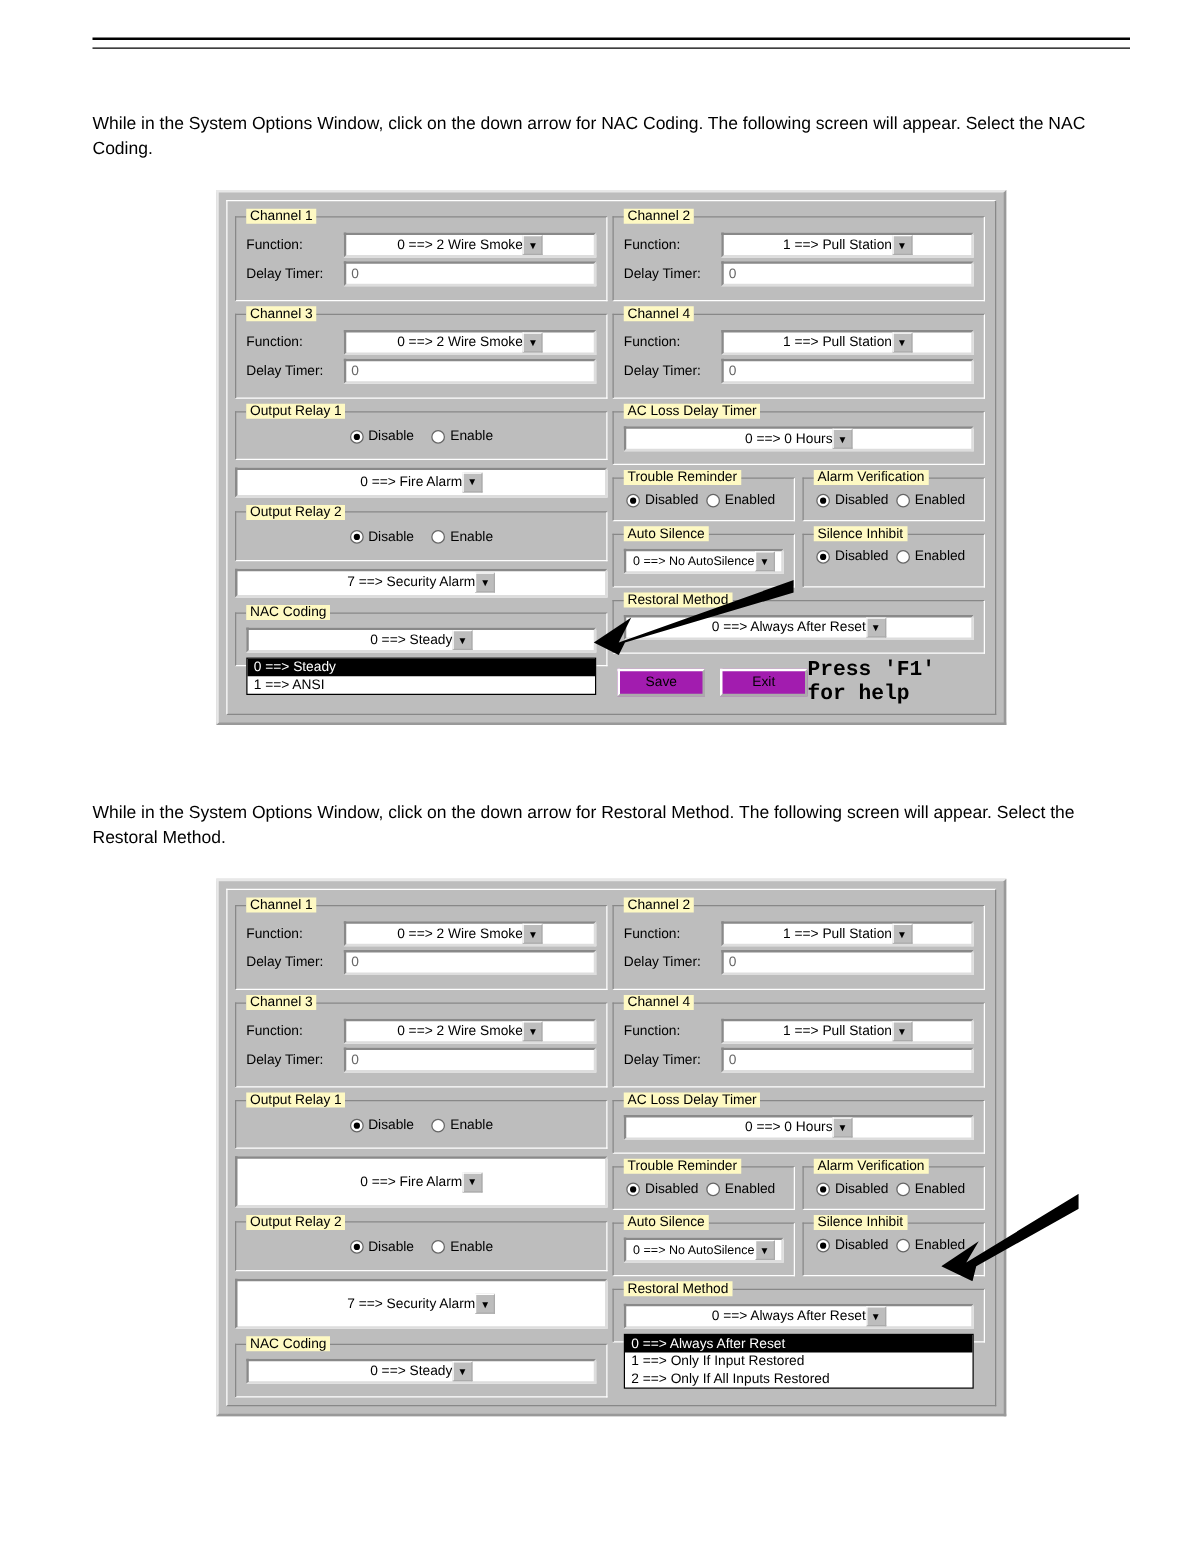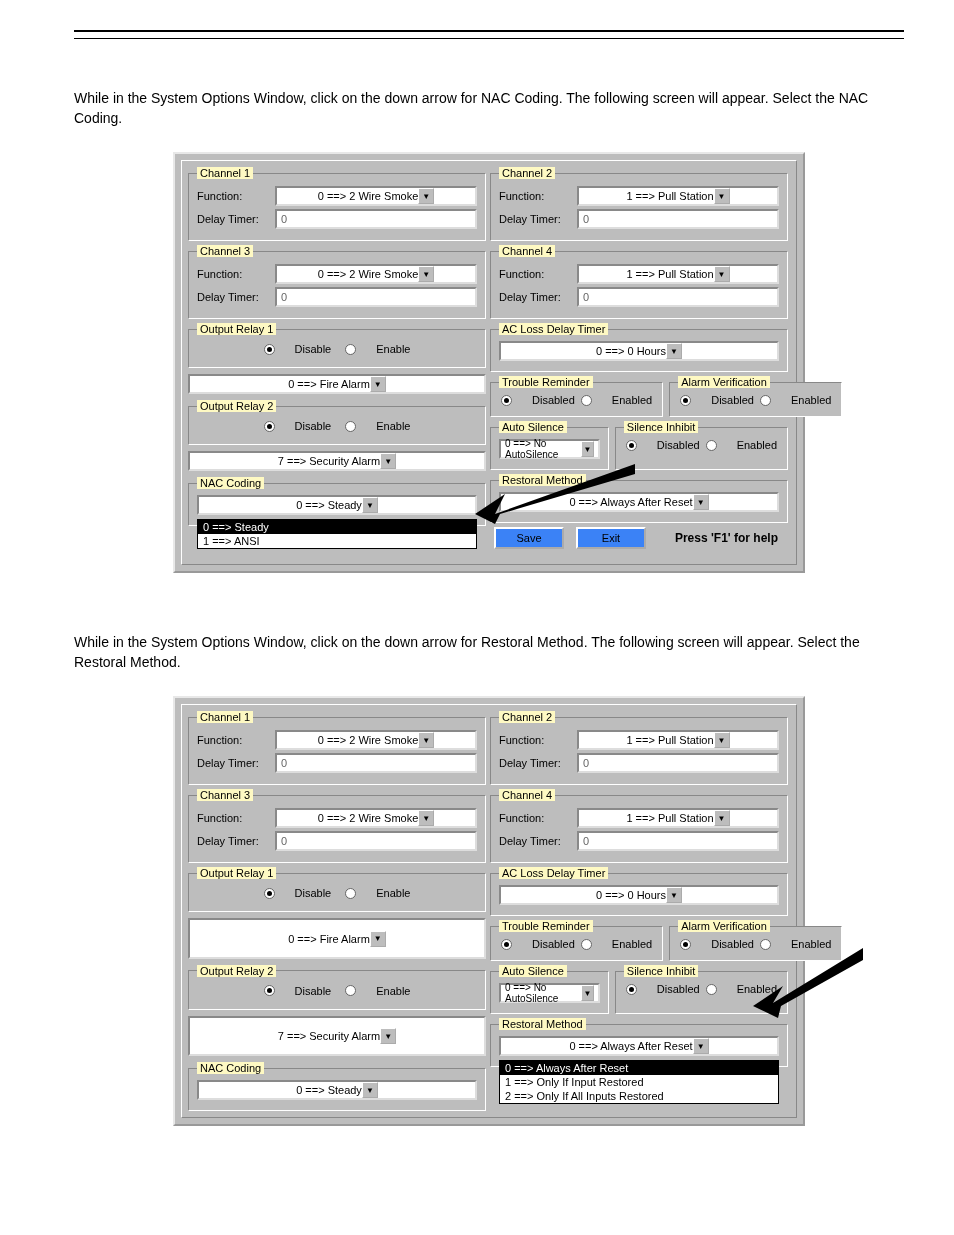--- a/index.html
+++ b/index.html
@@ -77,42 +77,42 @@
     width: 16px;
     height: 16px;
     background: #bdbdbd;
     border: 1px outset #fff;
     display: flex;
     align-items: center;
     justify-content: center;
     font-size: 8px;
   }
   .radio-row { display: flex; gap: 14px; align-items: center; padding: 4px 6px; }
-  .radio { display: flex; align-items: center; gap: 20px; font-size: 11px; text-align: right; }
+  .radio { display: flex; align-items: center; gap: 4px; font-size: 11px; text-align: right; }
   .radio .dot {
     width: 11px; height: 11px;
     border: 1px solid #666;
     border-radius: 50%;
     background: #fff;
     display: flex; align-items: center; justify-content: center;
   }
   .radio .dot.on::after {
     content: ""; width: 5px; height: 5px; background: #000; border-radius: 50%;
   }
   .small-group { display: flex; gap: 6px; }
   .small-group fieldset { flex: 1; }
   .btn {
     width: 70px; height: 22px;
-    background: #3b82f6;
+    background: #a21caf;
     border: 2px outset #fff;
     font-size: 11px;
     display: flex; align-items: center; justify-content: center;
     cursor: pointer;
   }
-  .help-text { font-weight: bold; font-size: 12px; margin-left: auto; padding-right: 6px; }
+  .help-text { font-weight: bold; font-size: 17px; margin-left: auto; padding-right: 6px; font-family: Liberation Mono, monospace; }
   .dropdown-open {
     position: absolute;
     background: #fff;
     border: 1px solid #000;
     font-size: 11px;
     z-index: 10;
   }
   .dd-item { padding: 1px 5px; white-space: nowrap; }
   .dd-item.sel { background: #000; color: #fff; }
   .arrow-svg { position: absolute; pointer-events: none; }

